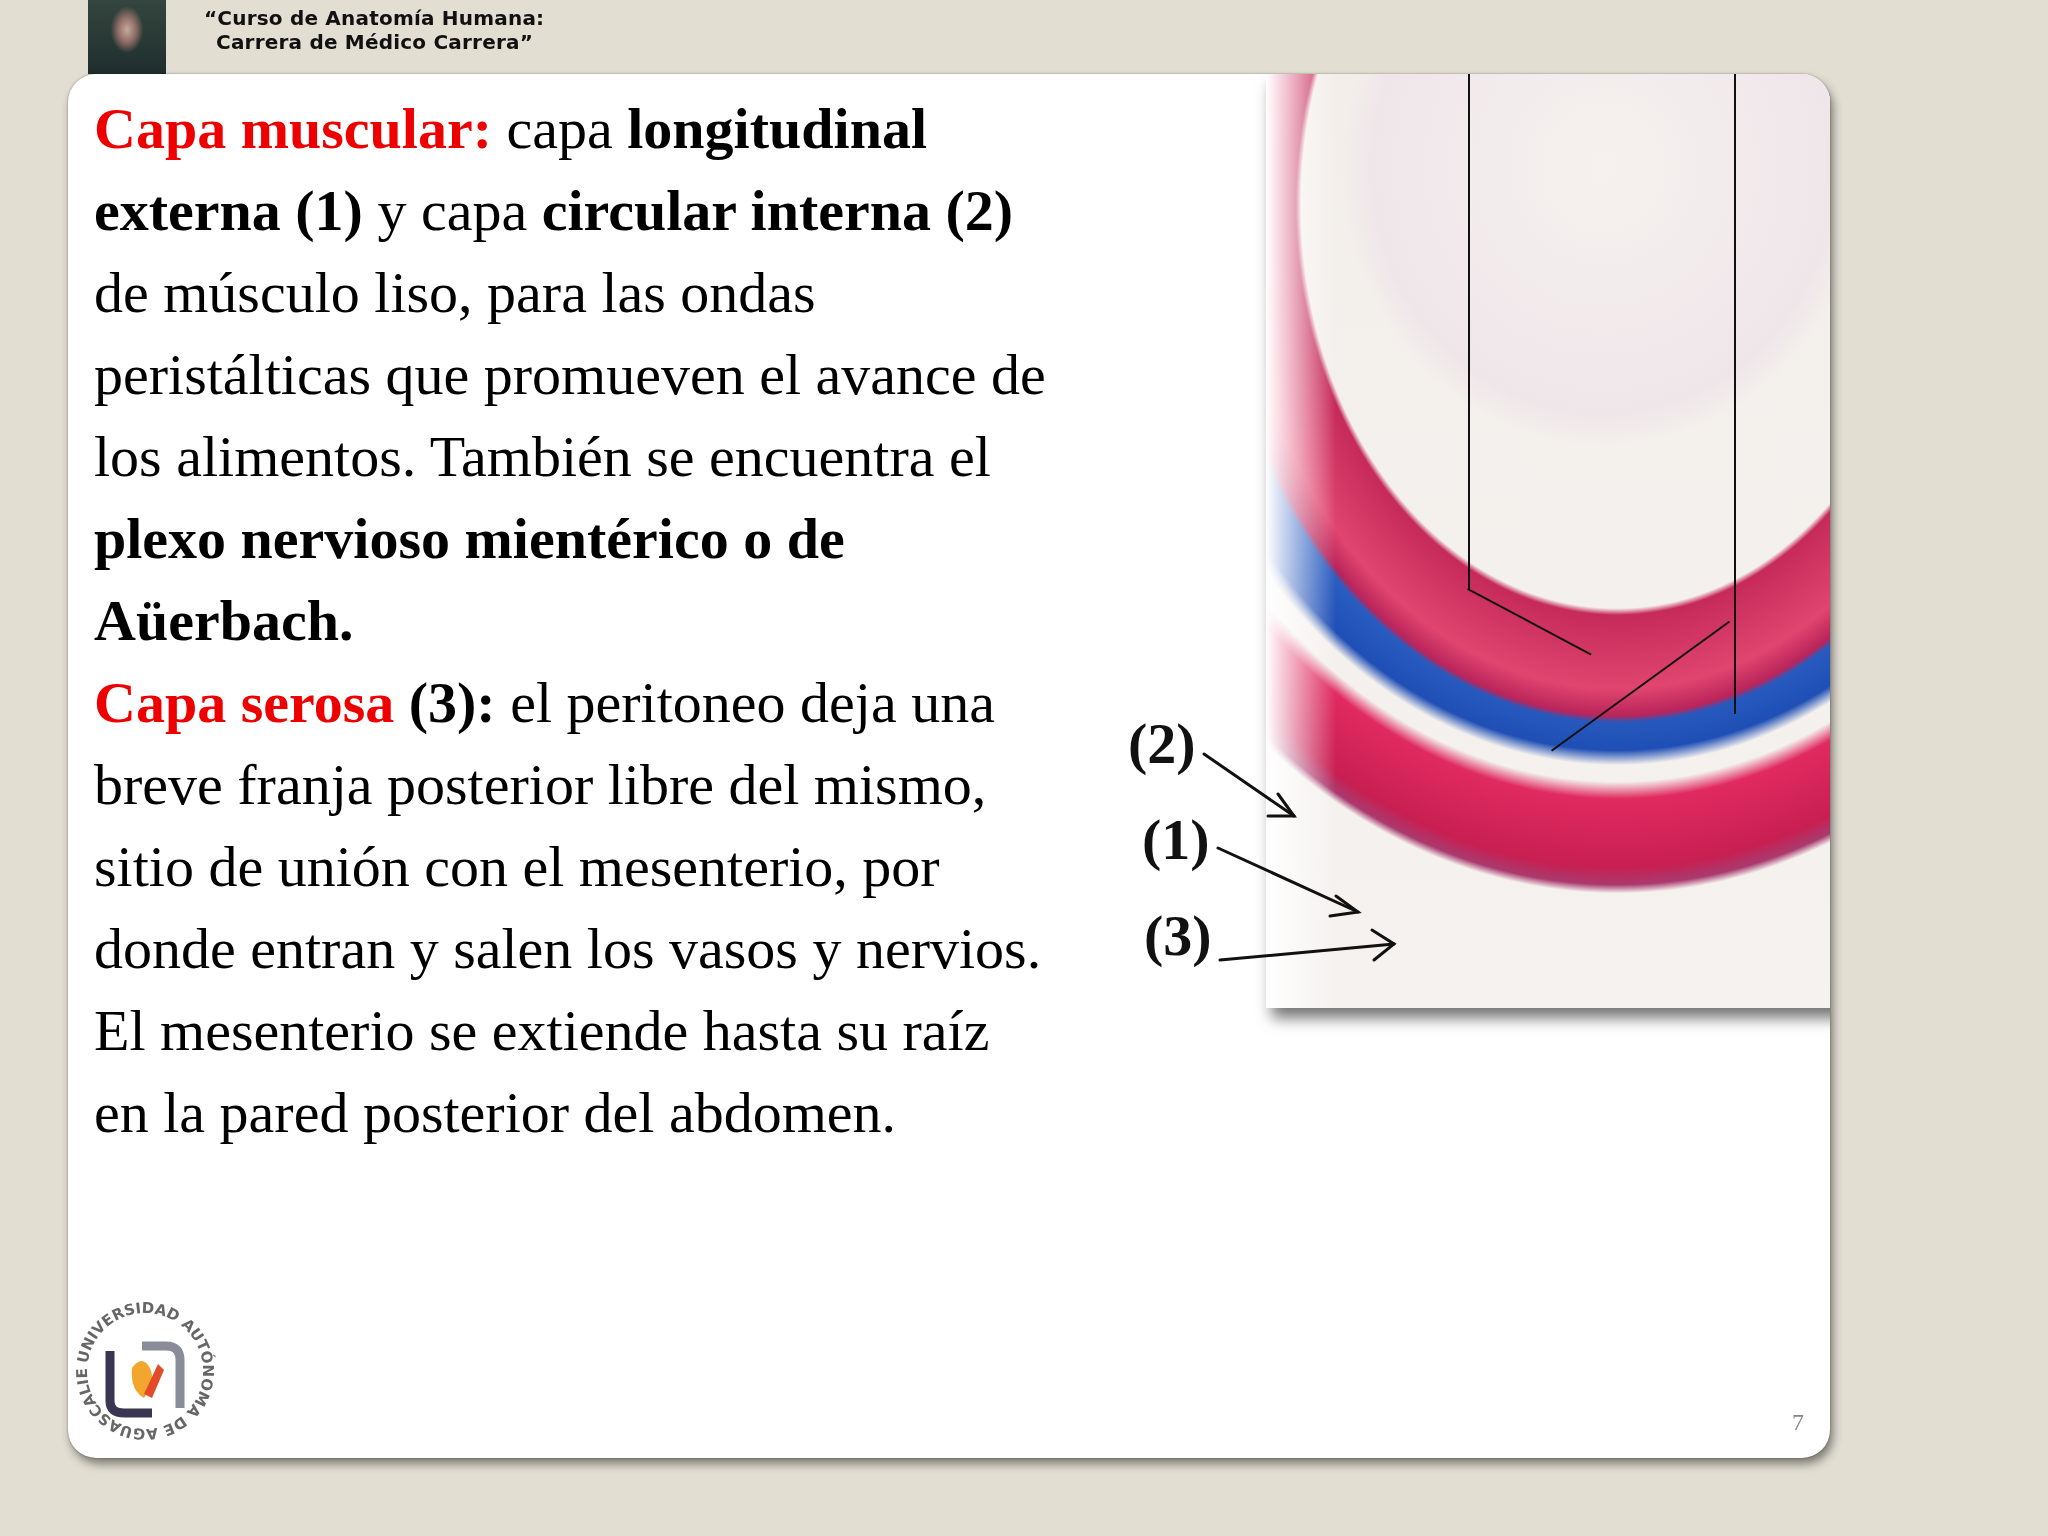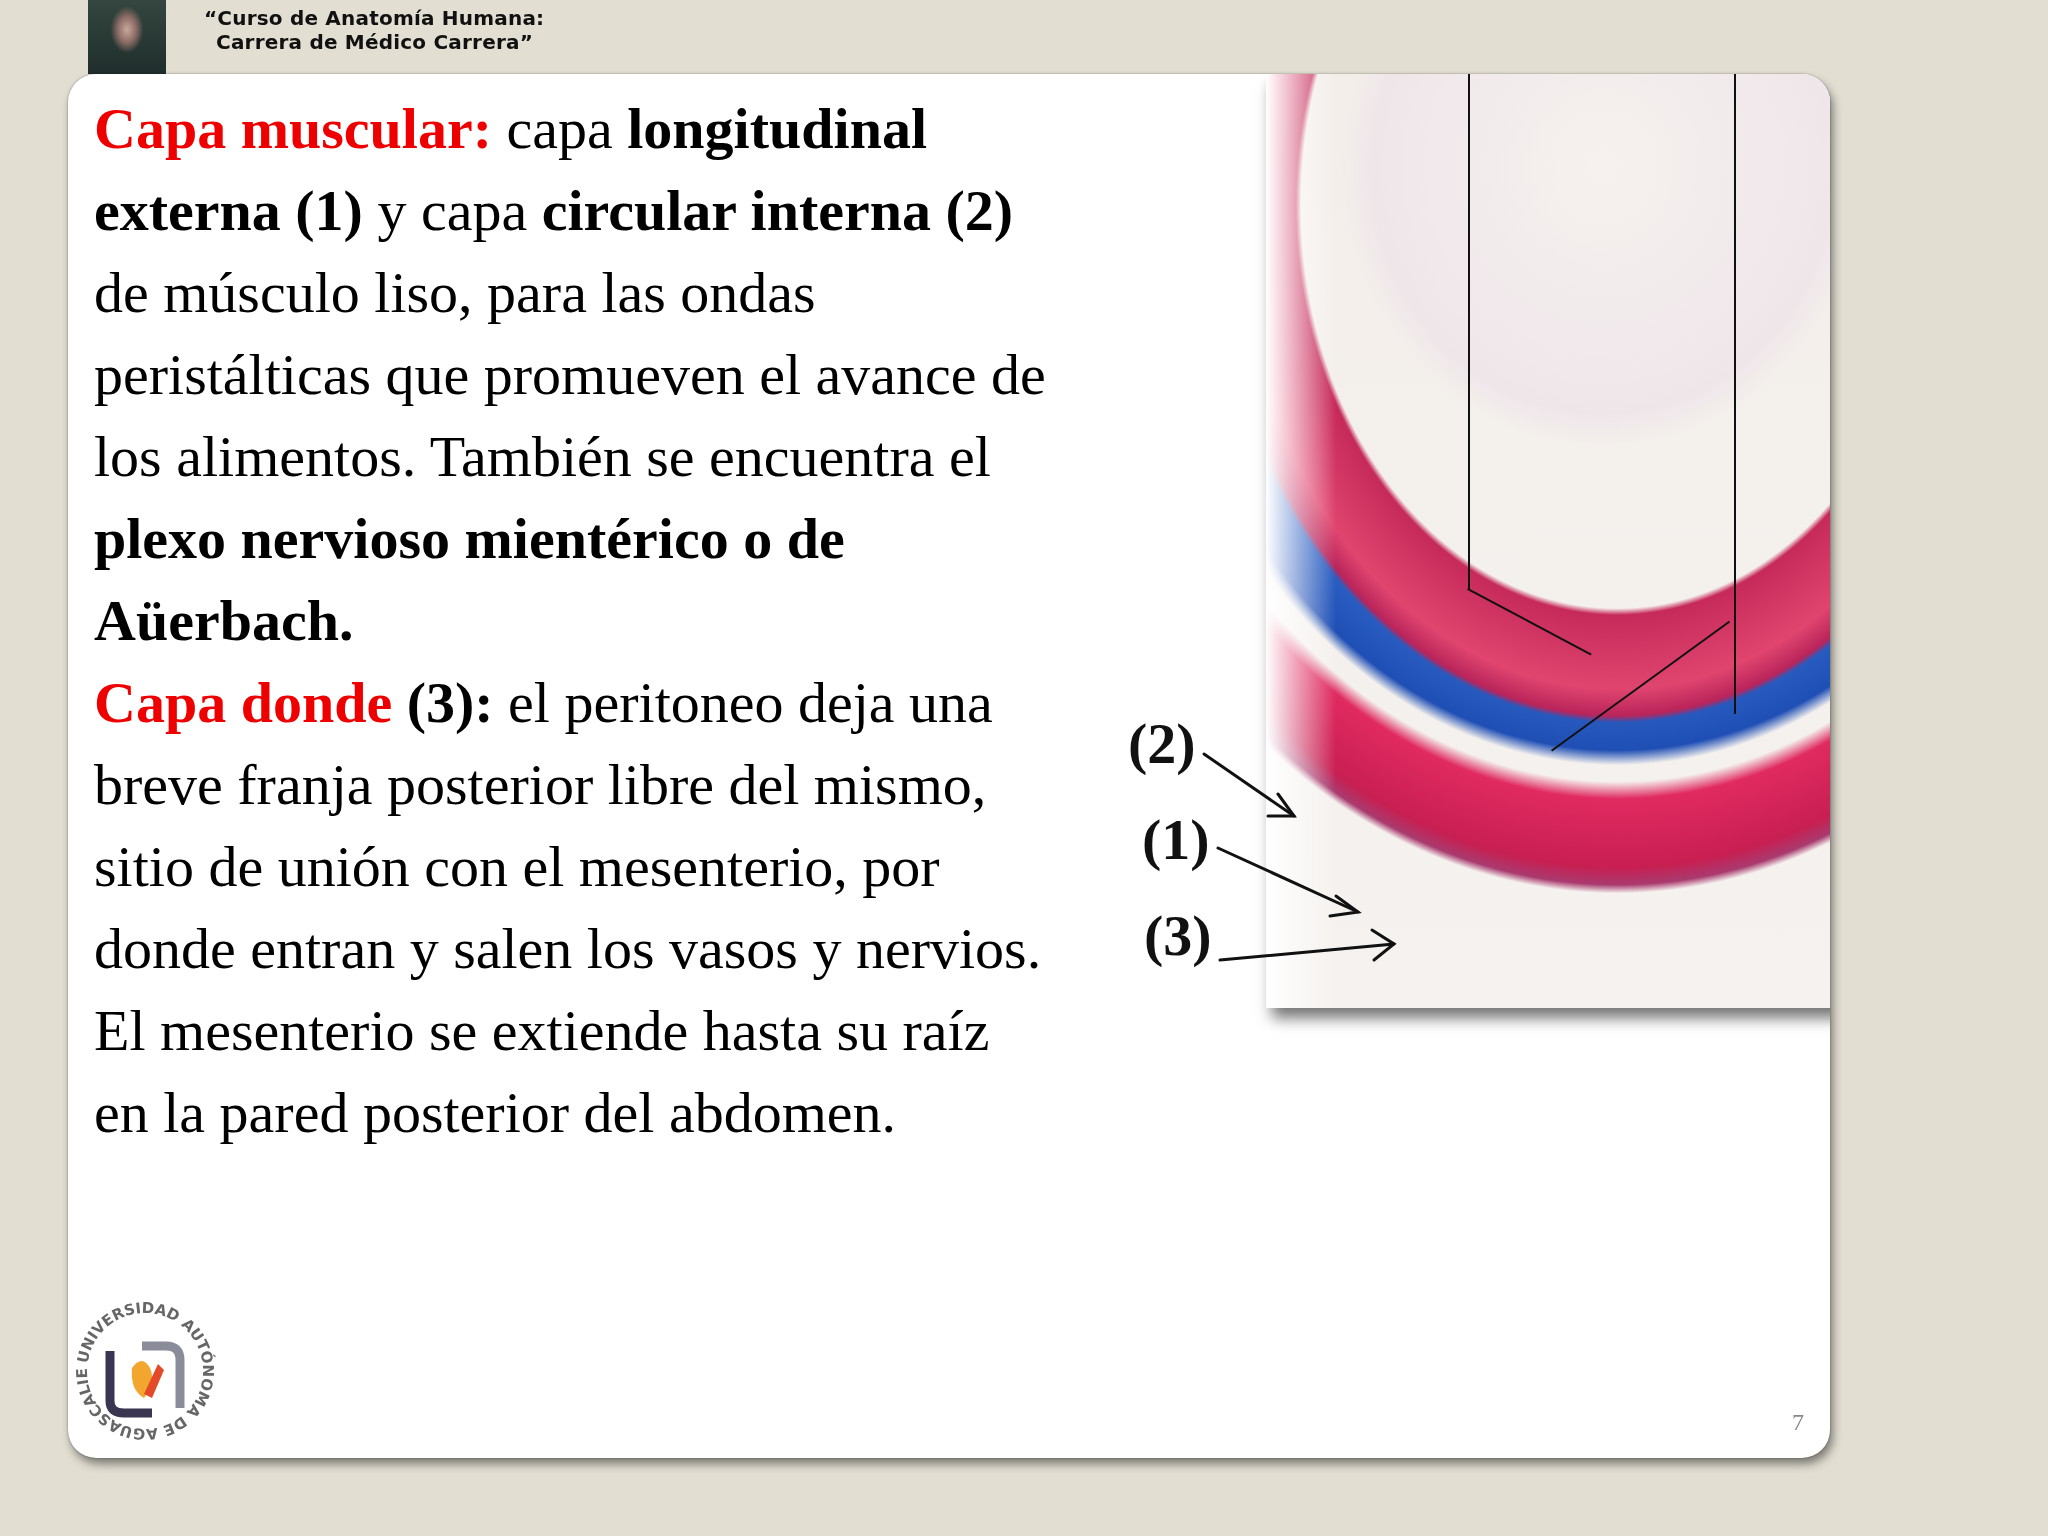--- a/index.html
+++ b/index.html
@@ -82,21 +82,21 @@
 <div class="header-thumb"></div>
 <div class="header-title">
   <span>“Curso de Anatomía Humana:</span>
   <span>Carrera de Médico Carrera”</span>
 </div>
 
 <div class="slide">
 
   <div class="body-text">
     <p><span class="red">Capa muscular:</span><span> capa </span><span class="b">longitudinal externa (1)</span><span> y capa </span><span class="b">circular interna (2)</span><span> de músculo liso, para las ondas peristálticas que promueven el avance de los alimentos. También se encuentra el </span><span class="b">plexo nervioso mientérico o de Aüerbach.</span></p>
-    <p><span class="red">Capa donde</span><span class="b"> (3):</span><span>  el peritoneo deja una breve franja posterior libre del mismo, sitio de unión con el mesenterio, por donde entran y salen los vasos y nervios. El mesenterio se extiende hasta su raíz en la pared posterior del abdomen.</span></p>
+    <p><span class="red">Capa serosa</span><span class="b"> (3):</span><span>  el peritoneo deja una breve franja posterior libre del mismo, sitio de unión con el mesenterio, por donde entran y salen los vasos y nervios. El mesenterio se extiende hasta su raíz en la pared posterior del abdomen.</span></p>
   </div>
 
   <div class="histo">
     <div class="histo-fade"></div>
     <div class="histo-line" style="left:202px;top:0;width:2px;height:516px;"></div>
     <div class="histo-line" style="left:468px;top:0;width:2px;height:640px;"></div>
     <div class="histo-line" style="left:202px;top:514px;width:140px;height:2px;transform:rotate(28deg);transform-origin:0 0;"></div>
     <div class="histo-line" style="left:285px;top:676px;width:220px;height:2px;transform:rotate(-36deg);transform-origin:0 0;"></div>
     <div class="book">
       <div class="book-title">Histología</div>

